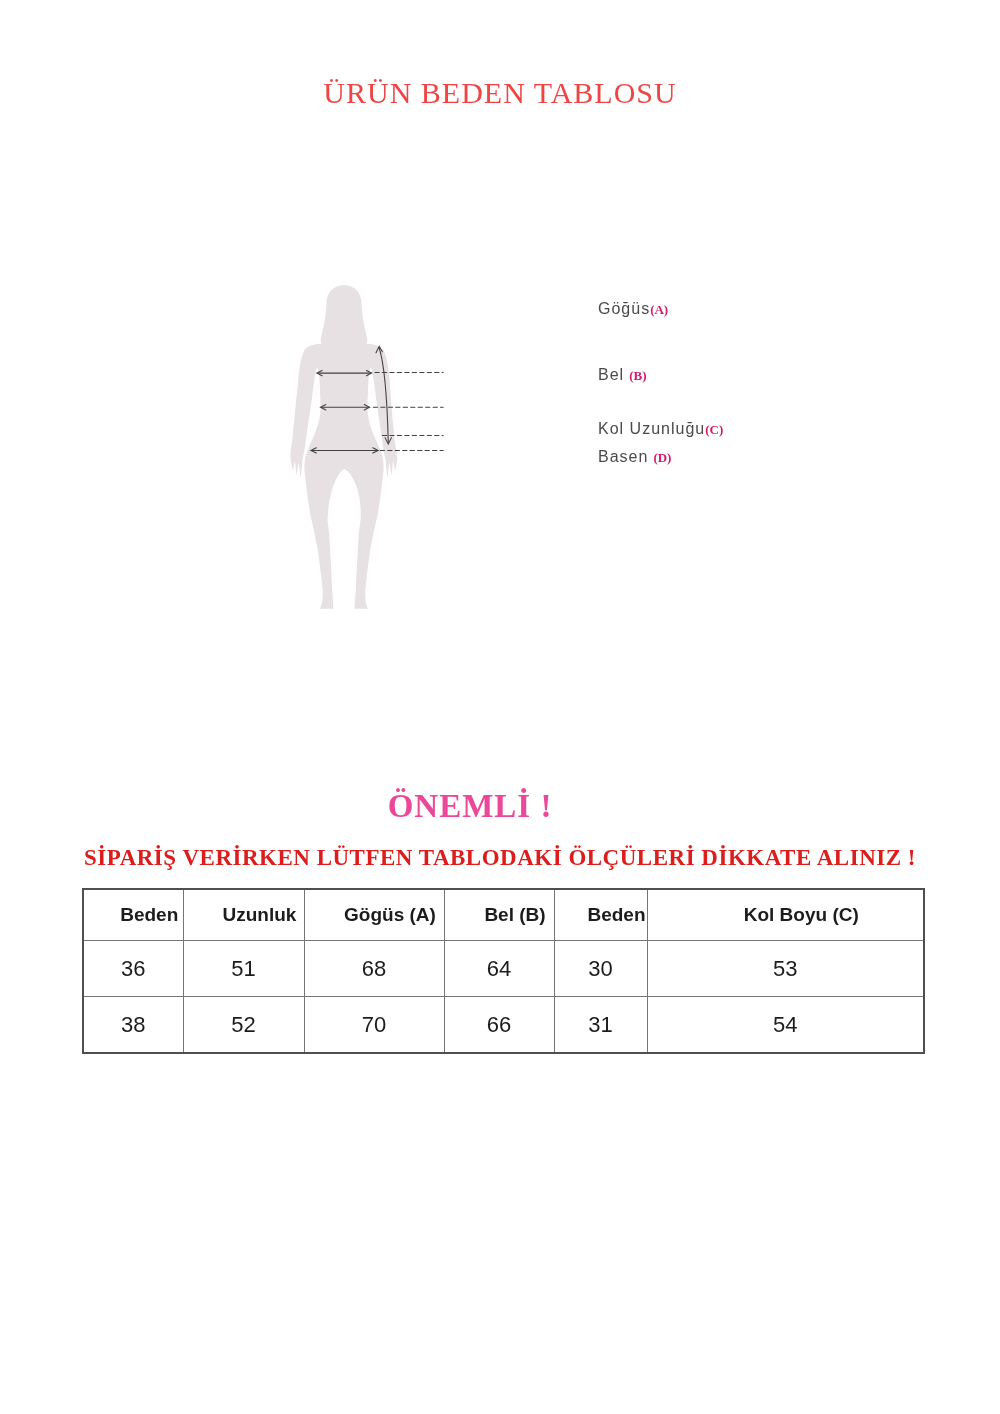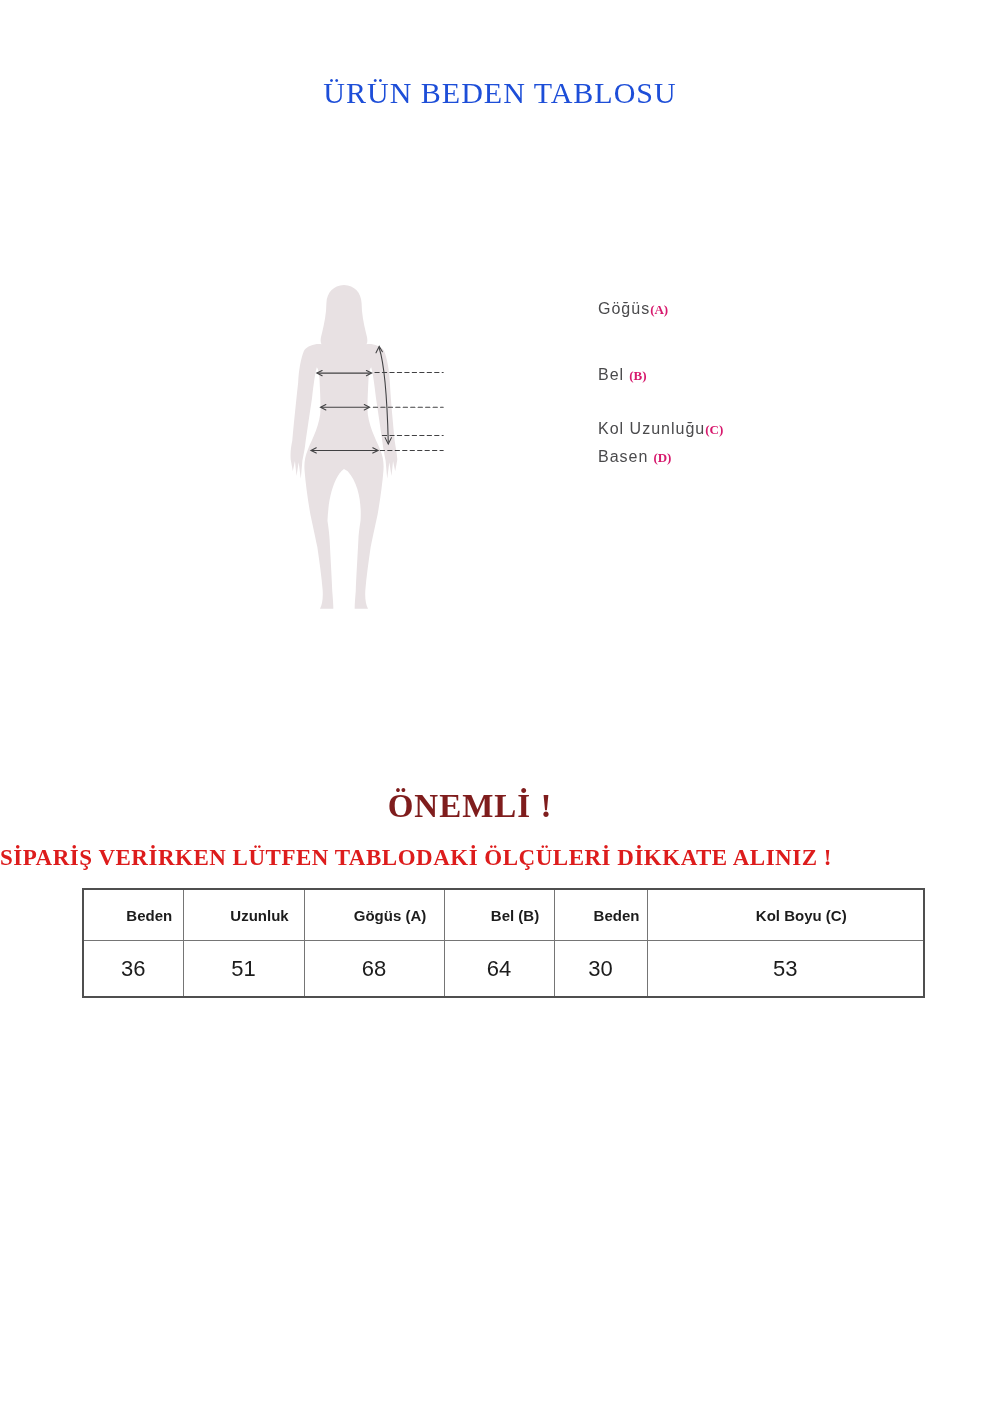--- a/index.html
+++ b/index.html
@@ -1,42 +1,42 @@
 <!DOCTYPE html>
 <html><head>
 <meta charset="utf-8">
 <style>
   html,body{margin:0;padding:0;background:#ffffff;}
   .page{position:relative;width:1000px;height:1414px;background:#ffffff;overflow:hidden;
         font-family:"Liberation Sans",sans-serif;}
   .page-title{position:absolute;left:0;top:76px;width:1000px;text-align:center;
         font-family:"Liberation Serif",serif;font-size:30px;font-weight:500;
-        color:#1d4ed8;letter-spacing:1px;}
+        color:#ef4444;letter-spacing:1px;}
   .diagram-svg{position:absolute;left:280px;top:135px;}
   .measure-label{position:absolute;left:598px;white-space:nowrap;
         font-size:16px;letter-spacing:1px;color:#4a4a4c;line-height:26px;}
   .measure-label .mark{font-family:"Liberation Serif",serif;font-weight:bold;
         font-size:13px;color:#d7196d;letter-spacing:0;}
   .measure-label.spaced .mark{margin-left:5px;}
   .label-gogus{top:296px;}
   .label-bel{top:362px;}
   .label-kol{top:416px;}
   .label-basen{top:444px;text-align:center;}
   .important-heading{position:absolute;left:0;top:788px;width:940px;text-align:center;
         font-family:"Liberation Serif",serif;font-weight:bold;font-size:33px;
-        color:#7f1d1d;letter-spacing:1px;}
-  .warning-text{position:absolute;left:0;top:845px;width:1000px;text-align:left;
+        color:#ec4899;letter-spacing:1px;}
+  .warning-text{position:absolute;left:0;top:845px;width:1000px;text-align:center;
         font-family:"Liberation Serif",serif;font-weight:bold;font-size:23px;
         color:#dd1c1c;letter-spacing:0.5px;}
   .size-table{position:absolute;left:82px;top:888px;width:841px;
         border-collapse:collapse;table-layout:fixed;
         border:2px solid #4f4f4f;}
   .size-table th,.size-table td{border:1.5px solid #757575;text-align:center;
         vertical-align:middle;padding:0;color:#1c1c1c;}
-  .size-table th{height:50px;font-size:15px;font-weight:bold;padding-left:32px;}
+  .size-table th{height:50px;font-size:19px;font-weight:bold;padding-left:32px;}
   .size-table td{height:55px;font-size:22px;font-weight:normal;}
 </style>
 </head>
 <body>
 
 <div class="page">
 
   <div class="page-title">ÜRÜN BEDEN TABLOSU</div>
 
   <svg class="diagram-svg" width="320" height="625" viewBox="280 135 600 625" style="width:320px;height:625px;overflow:visible;">
@@ -164,16 +164,24 @@
     </thead>
     <tbody>
       <tr>
         <td>36</td>
         <td>51</td>
         <td>68</td>
         <td>64</td>
         <td>30</td>
         <td>53</td>
       </tr>
+      <tr>
+        <td>38</td>
+        <td>52</td>
+        <td>70</td>
+        <td>66</td>
+        <td>31</td>
+        <td>54</td>
+      </tr>
     </tbody>
   </table>
 
 </div>
 
 </body></html>

